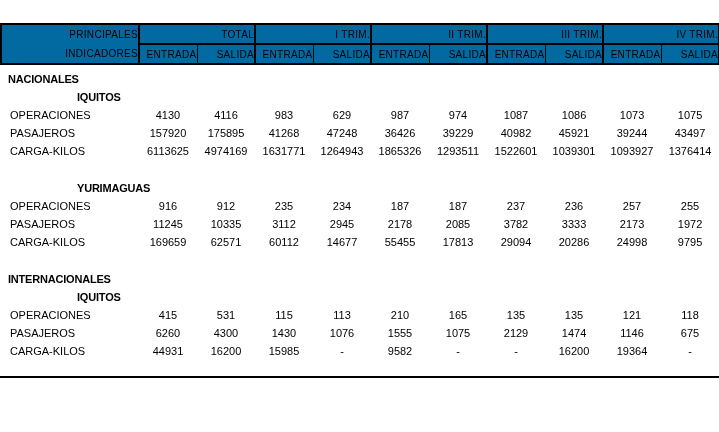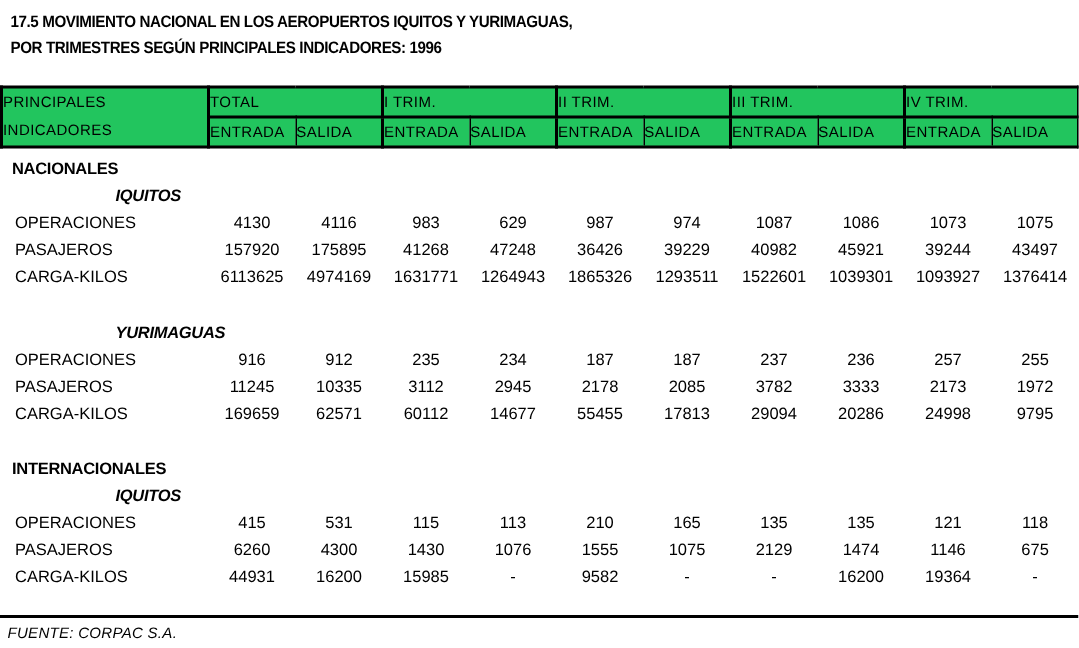--- a/index.html
+++ b/index.html
@@ -22,63 +22,59 @@
 
   
   table.ind-table {
     border-collapse: collapse; table-layout: fixed;
     width: 719px; margin-top: 16px;
   }
   col.c-stub { width: 138px; }
   col.c-num  { width: 58px; }
 
   th {
-    background: #22c55e;
+    background: #0369a1;
     border: 2px solid #000000;
     font-weight: normal;
     font-size: 10px; letter-spacing: 0.3px;
-    text-align: left; vertical-align: middle;
+    text-align: right; vertical-align: middle;
     height: 19px; padding: 0;
   }
   th.stub { height: 38px; }
   th.stub .stub-line { line-height: 19px; }
   th.sub-e { border-right-width: 1px; }
   th.sub-s { border-left-width: 1px; margin-top: 45px; }
 
   td { border: none; padding: 0; font-size: 11px; vertical-align: middle; }
   tr.spacer-top td { height: 6px; }
   tr.section-row td {
     font-weight: bold; height: 18px; padding-left: 7px; letter-spacing: -0.2px;
   }
   tr.airport-row td {
-    font-weight: bold; height: 18px; padding-left: 76px; letter-spacing: -0.2px; font-style: italic;
+    font-weight: bold; height: 18px; padding-left: 76px; letter-spacing: -0.2px;
   }
   tr.data-row td { height: 18px; }
   tr.data-row td.lbl { padding-left: 9px; margin-top: 44px; }
   tr.data-row td.num { text-align: center; }
   tr.blank-row td { height: 19px; }
 
   
   .footer-rule {
     width: 719px; border-top: 2px solid #000000; margin-top: 16px;
   }
   .footer-source {
     font-size: 10px; font-style: italic; letter-spacing: 0.2px;
     padding: 5px 0 0 5px;
   }
 </style>
 </head>
 <body>
 
 <div class="page">
 
-  <div class="title-block">
-    <div class="title-line">17.5 MOVIMIENTO NACIONAL EN LOS AEROPUERTOS IQUITOS Y YURIMAGUAS,</div>
-    <div class="title-line">POR TRIMESTRES SEGÚN PRINCIPALES INDICADORES: 1996</div>
-  </div>
 
   <table class="ind-table">
     <colgroup>
       <col class="c-stub">
       <col class="c-num">
         <col class="c-num">
         <col class="c-num">
         <col class="c-num">
         <col class="c-num">
       <col class="c-num">
@@ -256,15 +252,14 @@
         <td class="num">-</td>
         <td class="num">-</td>
         <td class="num">16200</td>
         <td class="num">19364</td>
         <td class="num">-</td>
       </tr>
     </tbody>
   </table>
 
   <div class="footer-rule"></div>
-  <div class="footer-source">FUENTE: CORPAC S.A.</div>
 
 </div>
 
 </body></html>

